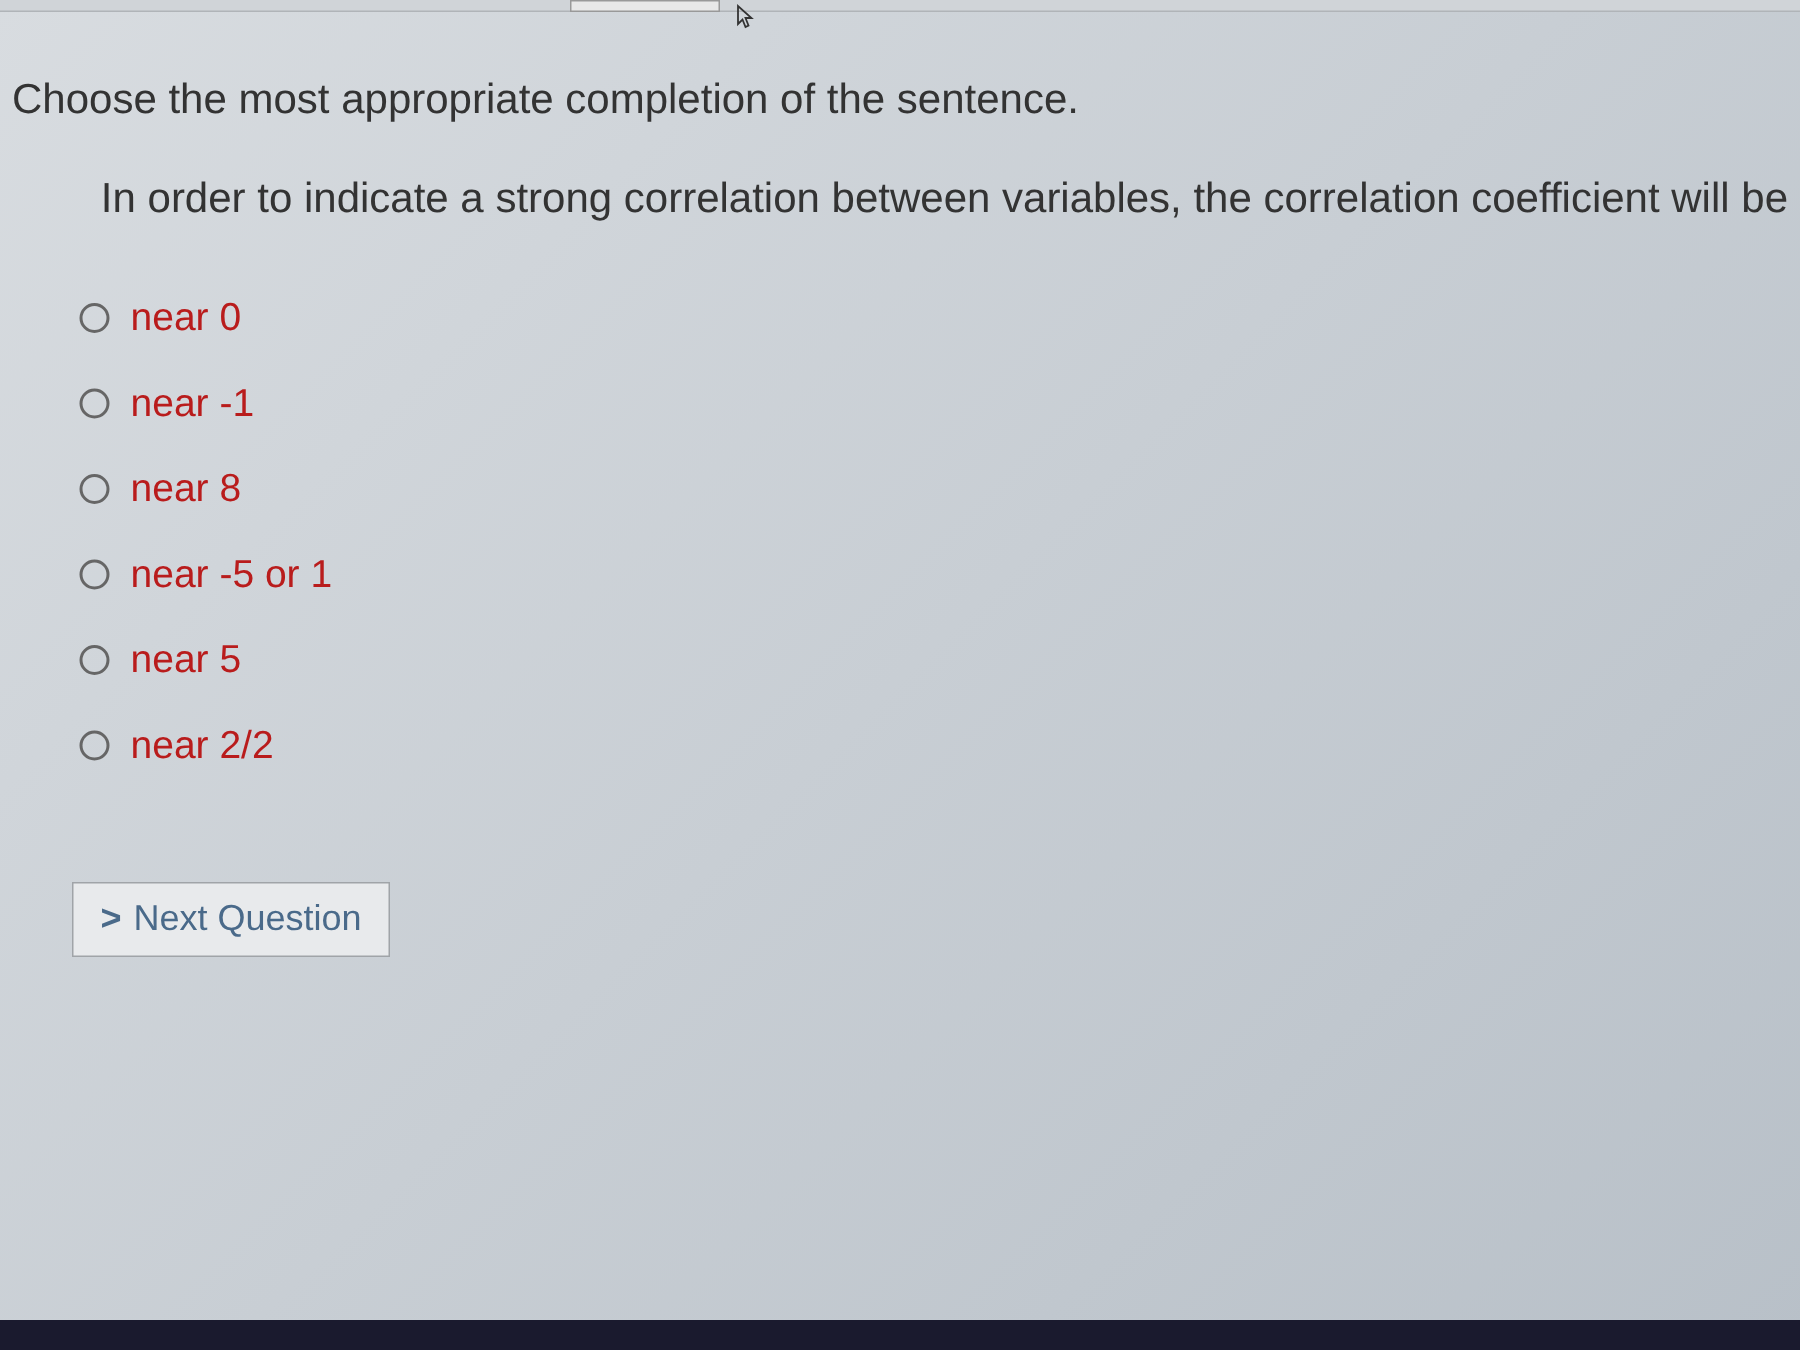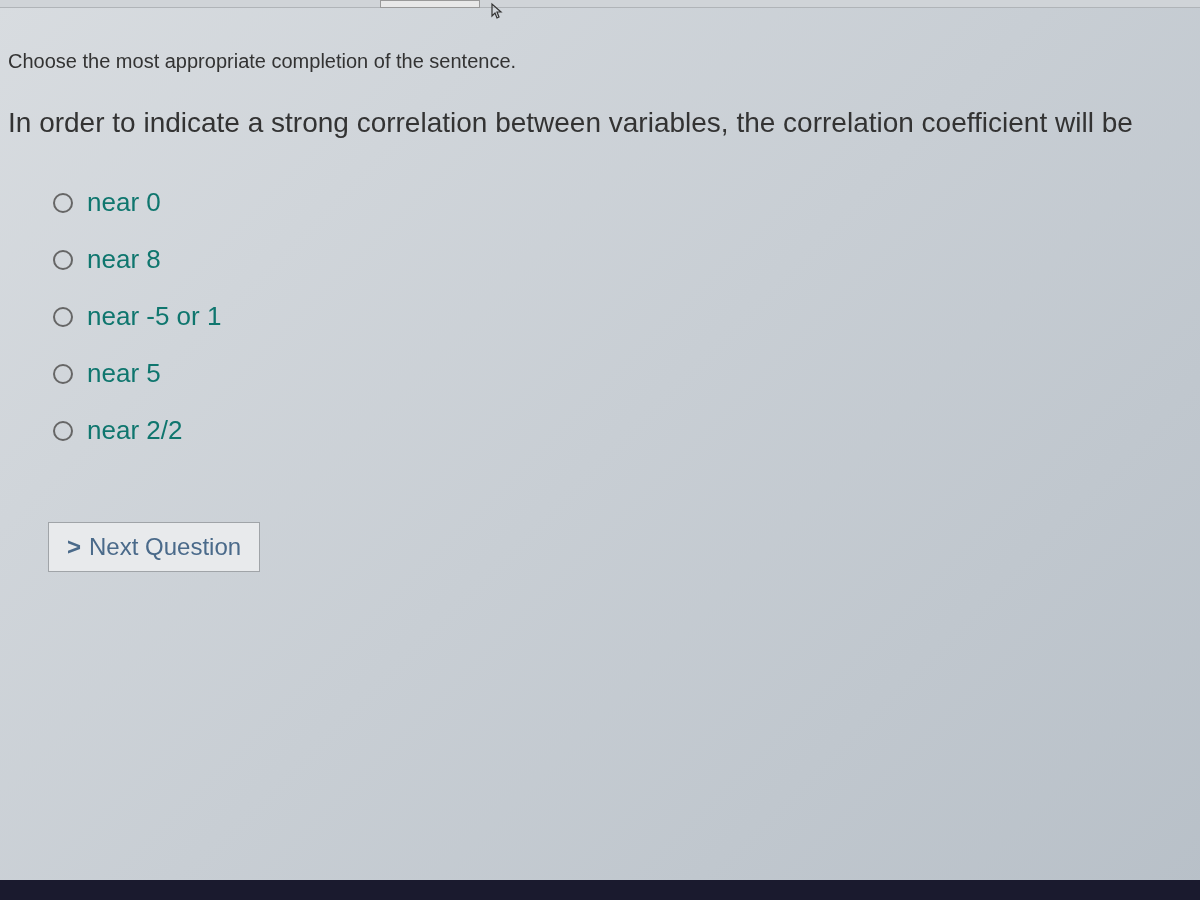--- a/index.html
+++ b/index.html
@@ -38,31 +38,32 @@
       position: absolute;
       top: 2px;
       left: 490px;
       width: 16px;
       height: 18px;
     }
     .content {
       padding-top: 20px;
     }
     .prompt {
-      font-size: 20px;
+      font-size: 28px;
       color: #333;
       margin-bottom: 30px;
       font-weight: 400;
     }
     .question {
       font-size: 28px;
       color: #333;
       margin-bottom: 45px;
       font-weight: 400;
       line-height: 1.4;
+      text-align: right;
     }
     .options {
       padding-left: 45px;
     }
     .option {
       display: flex;
       align-items: center;
       margin-bottom: 26px;
       cursor: pointer;
     }
@@ -70,21 +71,21 @@
       width: 20px;
       height: 20px;
       border: 2px solid #666;
       border-radius: 50%;
       margin-right: 14px;
       background: transparent;
       flex-shrink: 0;
     }
     .option-label {
       font-size: 26px;
-      color: #0f766e;
+      color: #b91c1c;
       font-weight: 400;
     }
     .next-button {
       margin-top: 50px;
       margin-left: 40px;
       padding: 10px 18px;
       background: #e8eaec;
       border: 1px solid #a0a4a8;
       font-size: 24px;
       color: #4a6a8a;
@@ -120,20 +121,24 @@
   <div class="prompt">Choose the most appropriate completion of the sentence.</div>
   <div class="question">In order to indicate a strong correlation between variables, the correlation coefficient will be</div>
 
   <div class="options">
     <div class="option">
       <div class="radio"></div>
       <span class="option-label">near 0</span>
     </div>
     <div class="option">
       <div class="radio"></div>
+      <span class="option-label">near -1</span>
+    </div>
+    <div class="option">
+      <div class="radio"></div>
       <span class="option-label">near 8</span>
     </div>
     <div class="option">
       <div class="radio"></div>
       <span class="option-label">near -5 or 1</span>
     </div>
     <div class="option">
       <div class="radio"></div>
       <span class="option-label">near 5</span>
     </div>

